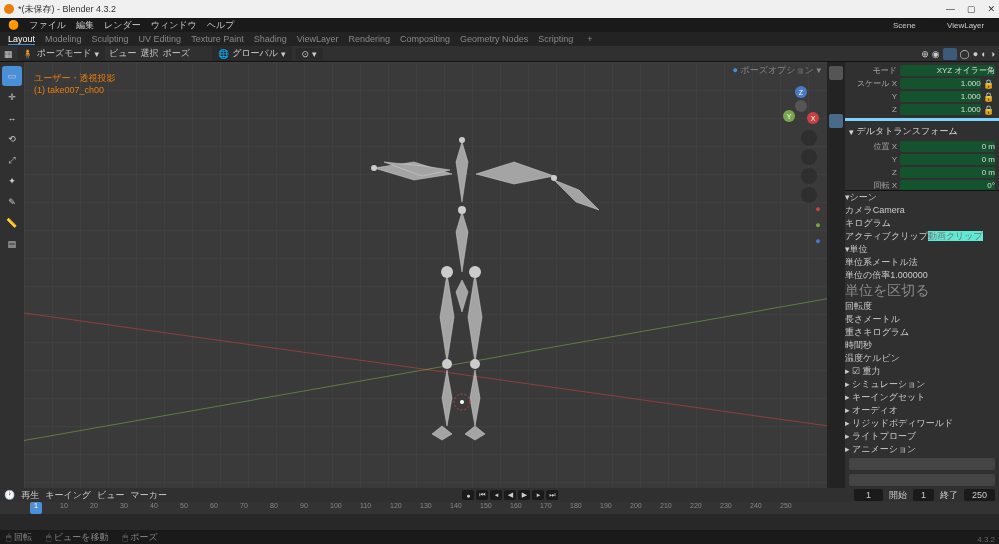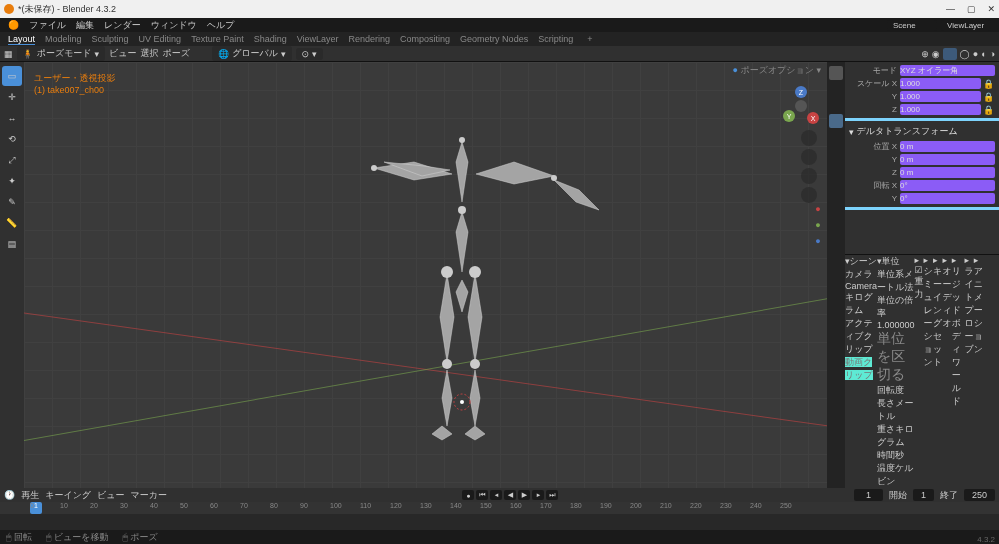--- a/index.html
+++ b/index.html
@@ -32,23 +32,23 @@
 .headopts { position: absolute; top: 2px; right: 6px; color: #888; }
 .overlay-col { position: absolute; right: 2px; top: 140px; display: flex; flex-direction: column; gap: 2px; }
 .overlay-col div { width: 14px; height: 14px; border-radius: 3px; display: flex; align-items: center; justify-content: center; }
 .propcol { width: 18px; background: #232323; display: flex; flex-direction: column; align-items: center; padding-top: 4px; gap: 2px; }
 .propcol .pt { width: 14px; height: 14px; border-radius: 2px; }
 .propcol .pt.active { background: #4a6a8a; }
 .rightpanel { width: 154px; background: #303030; display: flex; flex-direction: column; overflow: hidden; }
 .rightpanel .section { border-bottom: 3px solid #7dd3fc; padding: 2px 4px; }
 .rightpanel .row { display: flex; align-items: center; height: 13px; gap: 3px; }
 .rightpanel .row .lbl { color: #aaa; text-align: right; width: 48px; font-size: 8px; }
-.rightpanel .row .val { background: #8b5cf6; flex: 1; text-align: left; border-radius: 2px; height: 11px; line-height: 11px; font-size: 8px; color: #ddd; }
+.rightpanel .row .val { background: #14532d; flex: 1; text-align: right; border-radius: 2px; height: 11px; line-height: 11px; font-size: 8px; color: #ddd; }
 .rightpanel .hdr { color: #ddd; font-size: 9px; padding: 2px 0; display: flex; align-items: center; gap: 3px; }
-.rightpanel2 { width: 154px; background: #303030; display: flex; flex-direction: row; border-top: 1px solid #111; }
+.rightpanel2 { width: 154px; background: #303030; display: flex; flex-direction: column; border-top: 1px solid #111; }
 .timeline { height: 42px; background: #232323; display: flex; flex-direction: column; }
 .timeline .tlhdr { height: 14px; background: #303030; display: flex; align-items: center; padding: 0 4px; gap: 6px; }
 .timeline .tlhdr .play { display: flex; gap: 2px; margin: 0 auto; }
 .timeline .tlhdr .play div { width: 12px; height: 10px; background: #1a1a1a; border-radius: 2px; display: flex; align-items: center; justify-content: center; font-size: 7px; }
 .timeline .ruler { height: 12px; background: #333; position: relative; display: flex; }
 .timeline .ruler .tick { position: absolute; top: 0; font-size: 7px; color: #888; }
 .timeline .cursor { position: absolute; left: 30px; top: 0; bottom: 0; width: 12px; background: #4a90d9; font-size: 7px; text-align: center; color: #fff; border-radius: 2px; }
 .timeline .track { flex: 1; background: #282828; }
 .statusbar { height: 14px; background: #1a1a1a; display: flex; align-items: center; padding: 0 6px; color: #888; gap: 14px; }
 .sceneinput { background: #1a1a1a; padding: 1px 6px; border-radius: 3px; font-size: 8px; width: 50px; }

